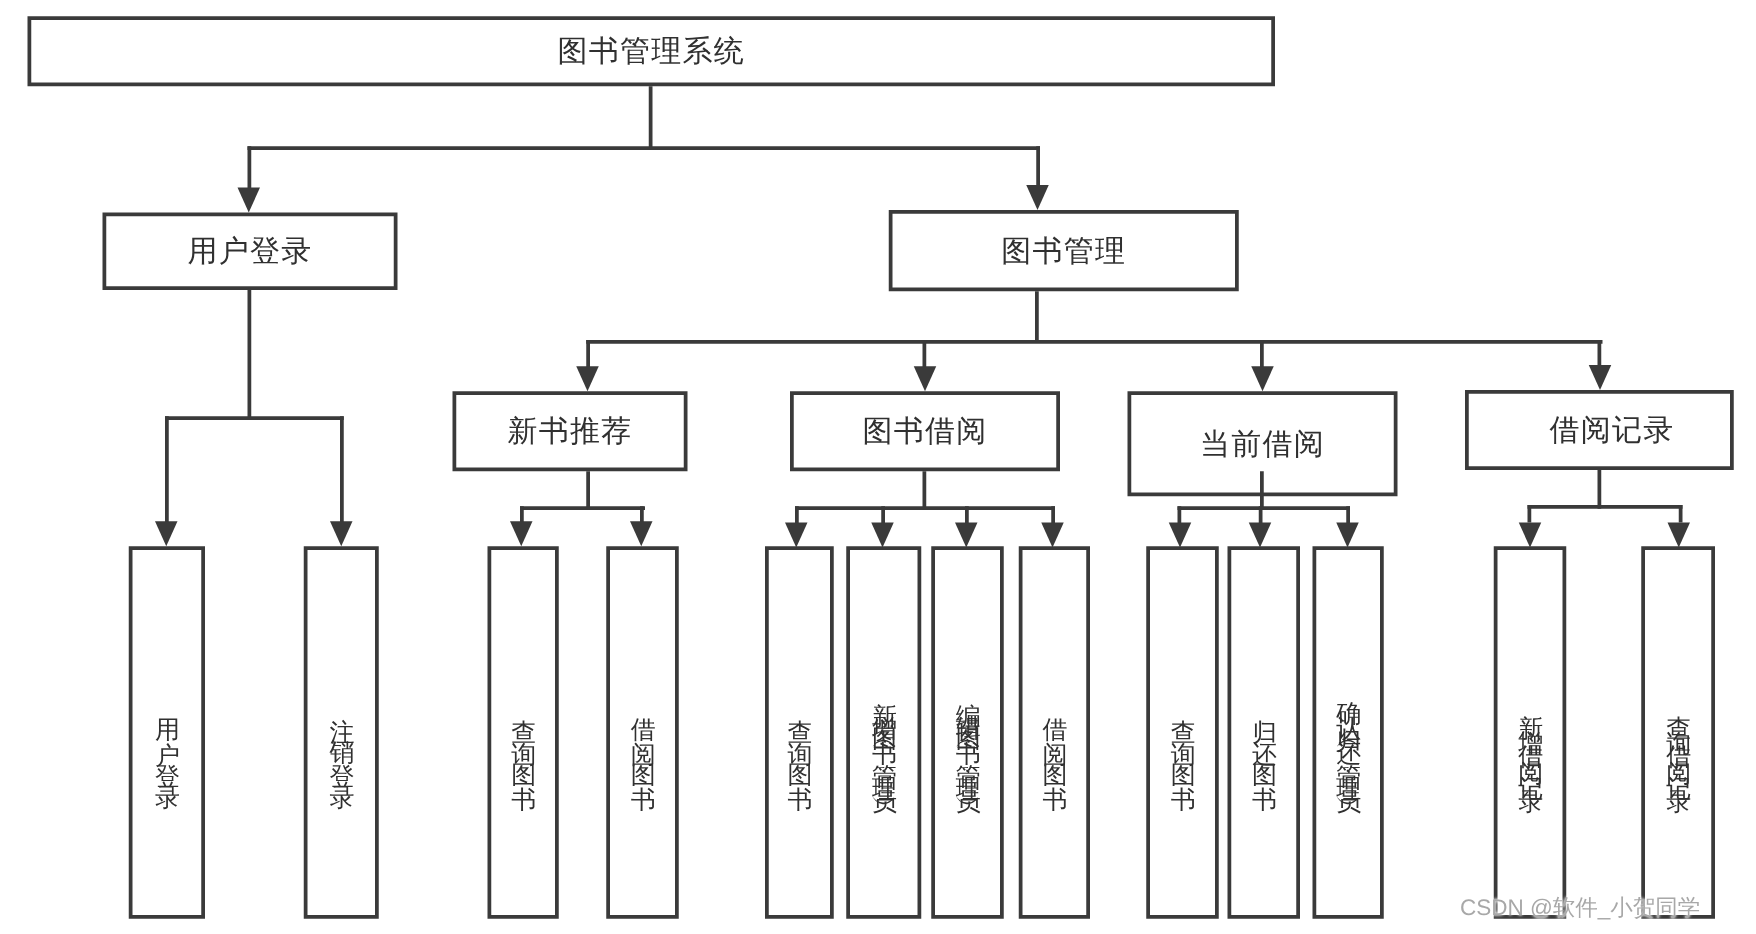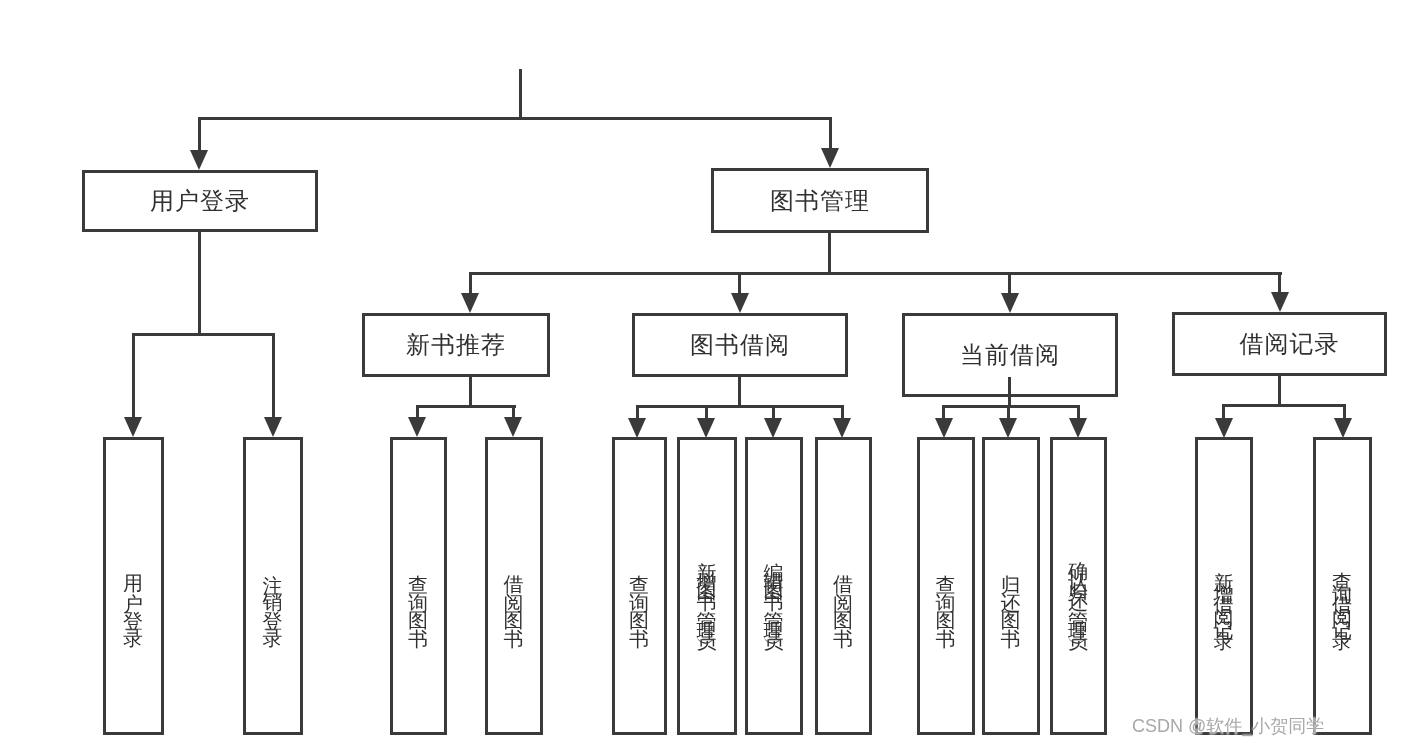--- a/index.html
+++ b/index.html
@@ -45,39 +45,42 @@
   }
   .arrow{
     position:absolute;
     width:0;height:0;
     border-left:9px solid transparent;
     border-right:9px solid transparent;
     border-top:20px solid var(--line);
   }
   .watermark{
     position:absolute;
-    left:1132px;top:714px;
+    left:1168px;top:714px;
     font-size:18px;
     color:var(--watermark);
     white-space:nowrap;
     text-shadow:0 0 3px #fff, 0 0 2px #fff;
     z-index:5;
   }
 </style>
 </head>
 <body>
 
 <div id="stage">
 
+  <div class="box hbox" style="left:22px;top:13px;width:998px;height:56px;">
+    <span>图书管理系统</span>
+  </div>
 
   <div class="box hbox" style="left:82px;top:170px;width:236px;height:62px;">
     <span>用户登录</span>
   </div>
 
-  <div class="box hbox" style="left:711px;top:168px;width:218px;height:65px;">
+  <div class="box hbox" style="left:711px;top:168px;width:280px;height:65px;">
     <span>图书管理</span>
   </div>
 
   <div class="box hbox" style="left:362px;top:313px;width:188px;height:64px;">
     <span>新书推荐</span>
   </div>
 
   <div class="box hbox" style="left:632px;top:313px;width:216px;height:64px;">
     <span>图书借阅</span>
   </div>

